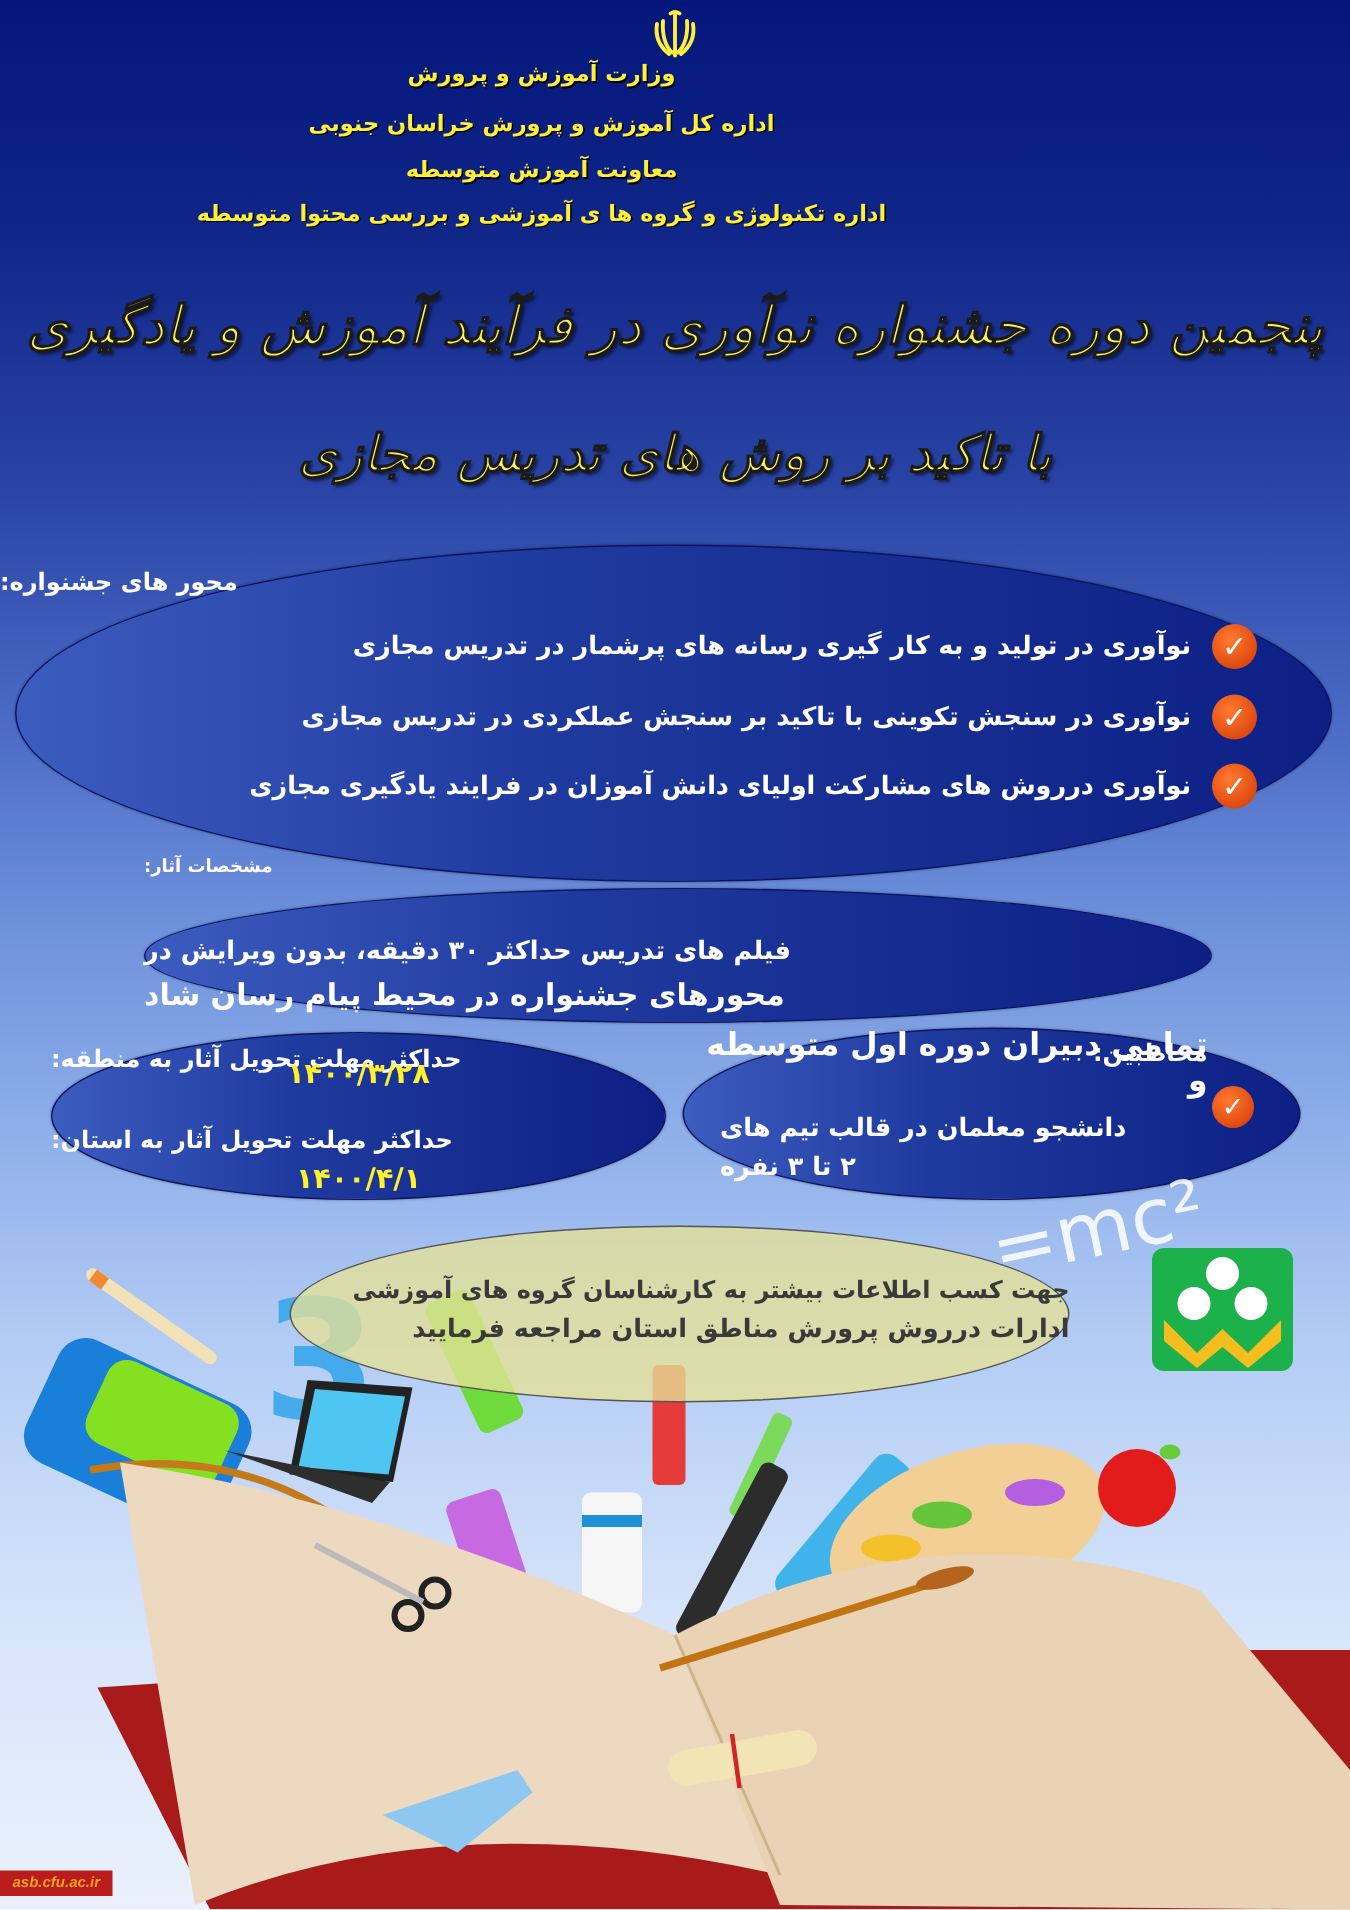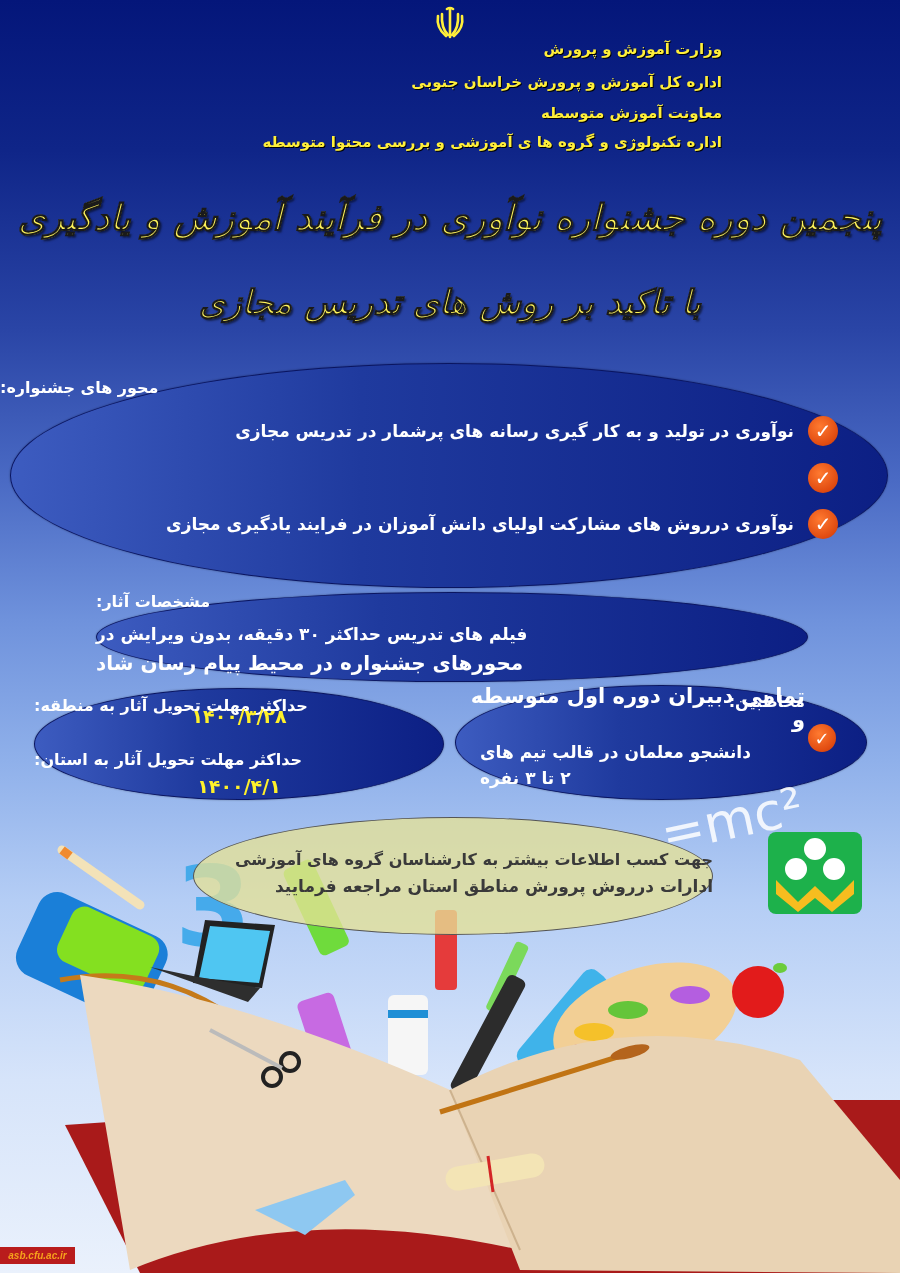--- a/index.html
+++ b/index.html
@@ -12,21 +12,21 @@
         #4a6ac4 480px, #6f92dc 620px, #8fb0ea 760px,
         #b4cdf5 900px, #d6e4fa 1080px, #eaf1fc 1273px);
       direction: rtl;
       color: #fff;
     }
     .abs { position: absolute; }
 
     
     .emblem { left: 432px; top: 6px; width: 36px; height: 36px; }
     .hdr-line {
-      left: 0; width: 722px; 
+      left: 0; width: 722px; text-align: center;
       color: #ffef3a; font-weight: bold; font-size: 15px;
       text-shadow: 1px 1px 0 #000;
     }
     .title-line {
       left: 0; width: 900px; text-align: center;
       color: #fff45a; font-family: "DejaVu Serif", serif;
       font-weight: bold; font-style: italic;
       -webkit-text-stroke: 1px #1a1a1a;
       text-shadow: 2px 2px 2px rgba(0,0,0,0.5);
     }
@@ -100,28 +100,29 @@
 
 <div class="abs oval" style="left:10px; top:363px; width:878px; height:225px;"></div>
 <div class="abs oval-text" style="left:0; top:378px; width:900px; font-size:16px;">محور های جشنواره:</div>
 
 <div class="abs item-row" style="right:62px; top:416px;">
   <span class="check">✓</span>
   <span>نوآوری در تولید و به کار گیری رسانه های پرشمار در تدریس مجازی</span>
 </div>
 <div class="abs item-row" style="right:62px; top:463px;">
   <span class="check">✓</span>
+  <span>نوآوری در سنجش تکوینی  با تاکید بر سنجش عملکردی در تدریس مجازی</span>
 </div>
 <div class="abs item-row" style="right:62px; top:509px;">
   <span class="check">✓</span>
   <span>نوآوری درروش های مشارکت اولیای دانش آموزان در فرایند یادگیری مجازی</span>
 </div>
 
 <div class="abs oval" style="left:96px; top:592px; width:712px; height:90px;"></div>
-<div class="abs oval-text" style="left:96px; top:592px; width:712px; font-size:16px;">مشخصات آثار:</div>
+<div class="abs oval-text" style="left:96px; top:570px; width:712px; font-size:12px;">مشخصات آثار:</div>
 <div class="abs oval-text" style="left:96px; top:624px; width:712px; font-size:17px;">فیلم های تدریس حداکثر ۳۰ دقیقه،  بدون ویرایش در</div>
 <div class="abs oval-text" style="left:96px; top:651px; width:712px; font-size:20px;">محورهای جشنواره در محیط پیام رسان شاد</div>
 
 <div class="abs oval" style="left:34px; top:688px; width:410px; height:112px;"></div>
 <div class="abs oval-text" style="left:34px; top:696px; width:410px; font-size:16px;">حداکثر مهلت تحویل آثار به منطقه:</div>
 <div class="abs date" style="left:34px; top:705px; width:410px;">۱۴۰۰/۳/۲۸</div>
 <div class="abs oval-text" style="left:34px; top:750px; width:410px; font-size:16px;">حداکثر مهلت تحویل آثار به استان:</div>
 <div class="abs date" style="left:34px; top:775px; width:410px;">۱۴۰۰/۴/۱</div>
 
 <div class="abs oval" style="left:455px; top:685px; width:412px; height:115px;"></div>

